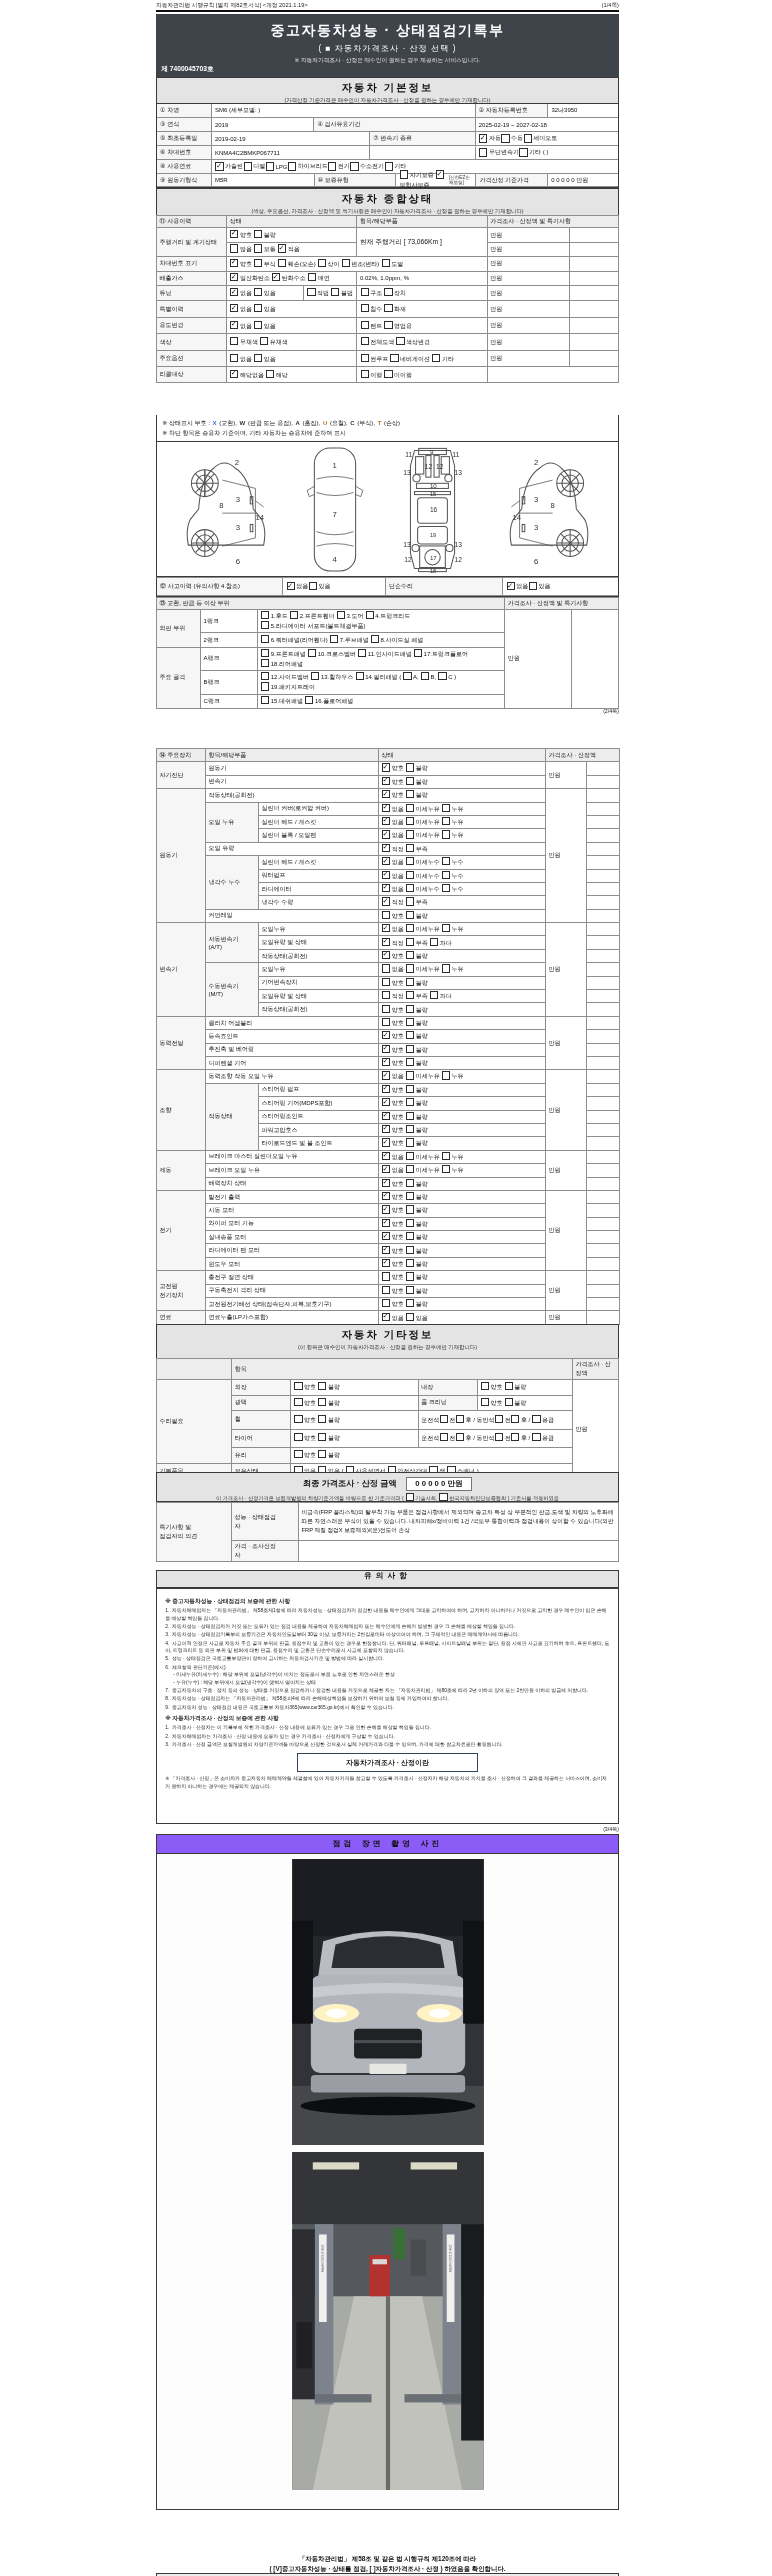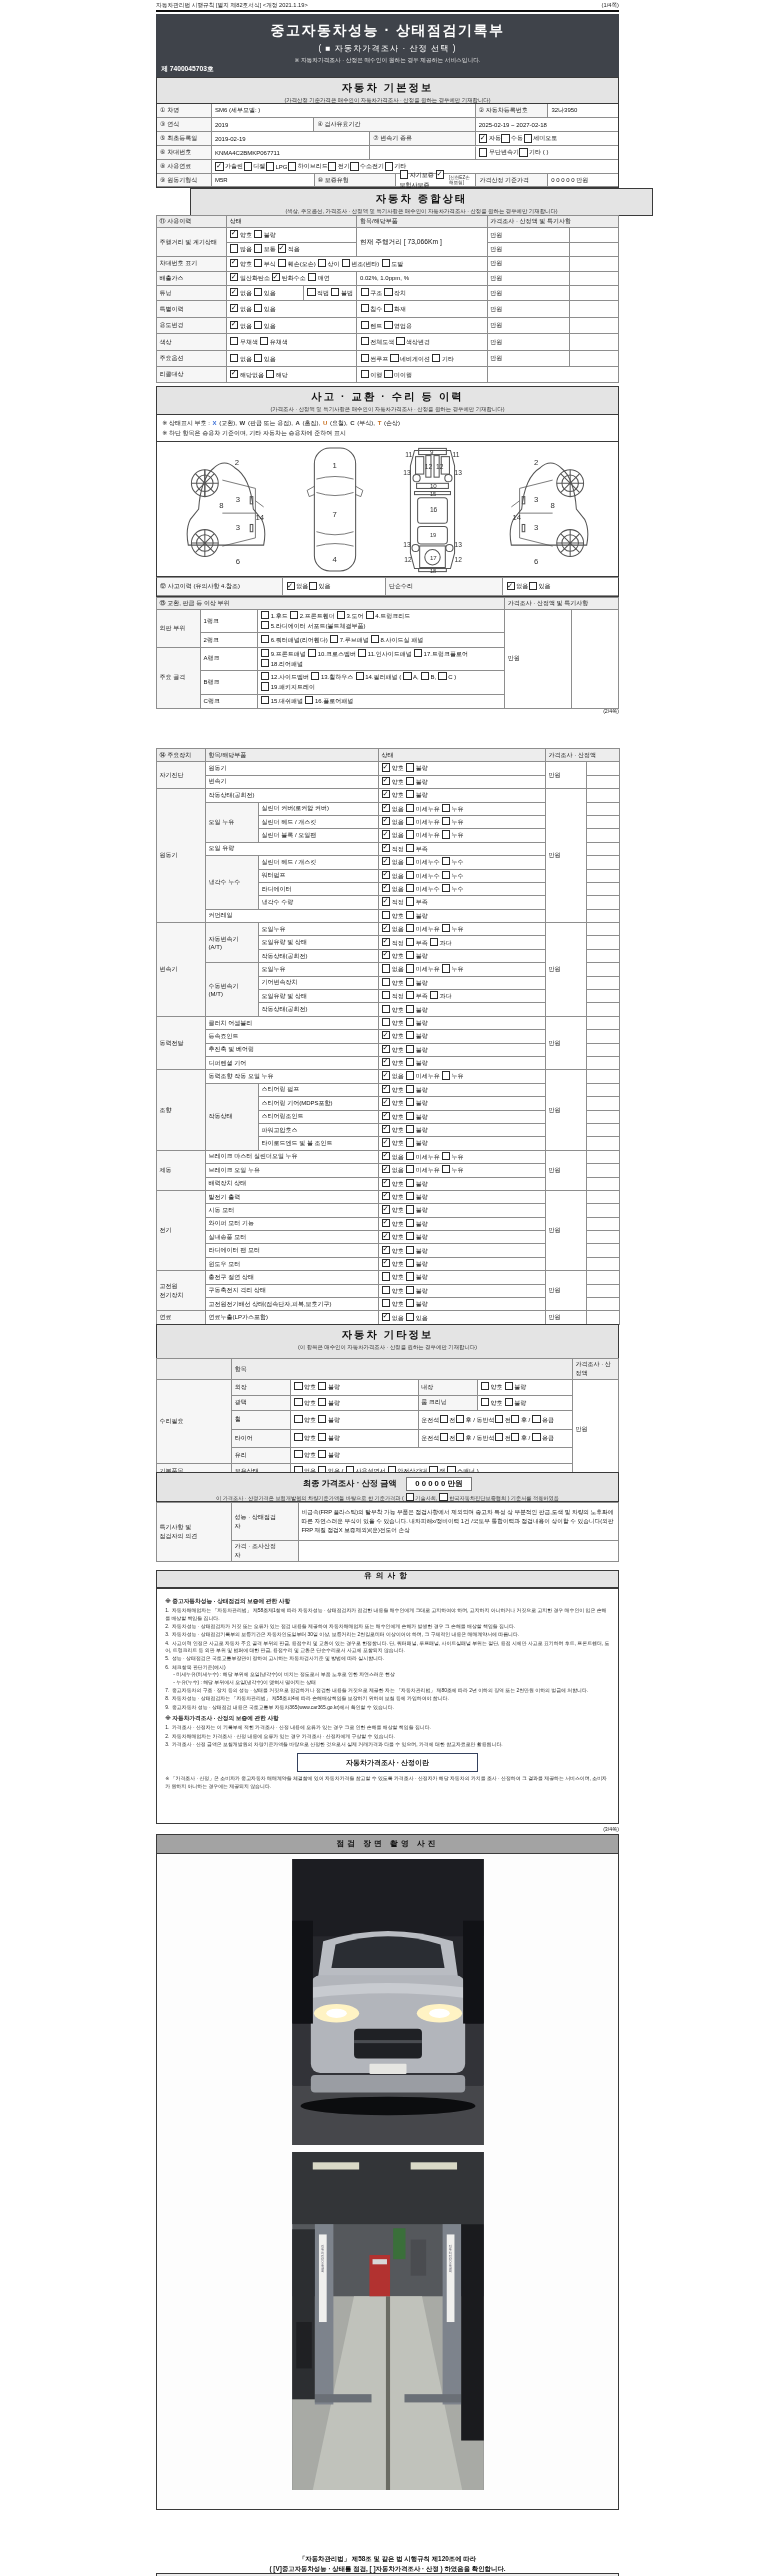--- a/index.html
+++ b/index.html
@@ -31,21 +31,21 @@
 .price{ text-align:center;}
 .legendbox{border:1px solid #3a3a3a;border-top:none;background:#fff;padding:3.1px 5.2px;font-size:6px;line-height:1.7;box-sizing:border-box;}
 .diagbox{border:1px solid #3a3a3a;border-top:none;background:#fff;display:flex;justify-content:space-around;align-items:center;box-sizing:border-box;padding:3.1px 7.2px;}
 svg text{font-family:"Liberation Sans",sans-serif;}
 .mark{font-size:5.2px;text-align:right;color:#222;}
 .noticebody{border:1px solid #3a3a3a;border-top:0.5px solid #3a3a3a;background:#fff;padding:5.2px 8.2px;box-sizing:border-box;font-size:4.9px;line-height:1.5;color:#222;}
 .nst{font-weight:bold;font-size:5.7px;margin:3.1px 0 1.5px 0;}
 .ni{margin:1px 0;white-space:pre-wrap;}
 .nbox{border:1px solid #35425e;width:175px;margin:5.2px auto 3.1px auto;text-align:center;font-size:7px;font-weight:bold;padding:3.1px 2.1px;}
 .photoswrap{border:1px solid #3a3a3a;background:#fdfdfd;box-sizing:border-box;}
-.photos-title{background:#a3a3a3;border-bottom:0.5px solid #3a3a3a;text-align:center;font-size:7.7px;font-weight:bold;letter-spacing:3.1px;padding:4.1px 0;}
+.photos-title{background:#8b5cf6;border-bottom:0.5px solid #3a3a3a;text-align:center;font-size:7.7px;font-weight:bold;letter-spacing:3.1px;padding:4.1px 0;font-family:Liberation Mono, monospace;}
 .photo{display:block;margin:5.2px auto 0 auto;}
 .signband{background:#ededed;border:1px solid #3a3a3a;box-sizing:border-box;position:relative;}
 .signband .st{ text-align:center;font-size:7.7px;letter-spacing:2.1px;padding-top:5.2px;}
 .footer{ text-align:center;font-size:6.4px;font-weight:bold;line-height:1.6;color:#101010;}
 .mw{writing-mode:vertical-rl;font-size:6px;fill:#445;}
 </style>
 </head>
 <body>
 
 <div class="doc">
@@ -102,21 +102,21 @@
       <div class="lab" style="width:82px;">⑩ 보증유형</div>
       <div style="width:80px;">
         <span><span class="cb"></span>자기보증  <span class="cb c"></span>보험사보증</span>
         <span class="small">[신한EZ손해보험]</span>
       </div>
       <div class="lab" style="width:72px;">가격산정 기준가격</div>
       <div style="width:70px;" class="ctr">0 0 0 0 0 만원</div>
     </div>
   </div>
 
-  <div class="abs band" style="top:188px;height:28px;margin-left:34px;">
+  <div class="abs band" style="top:188px;height:28px;">
     <div class="bt">자동차 종합상태</div>
     <div class="bs">(색상, 주요옵션, 가격조사 · 산정액 및 특기사항은 매수인이 자동차가격조사 · 산정을 원하는 경우에만 기재합니다)</div>
   </div>
   <table class="tbl abs" style="top:215px;">
     <colgroup>
         <col style="width:70px">
         <col style="width:77px">
         <col style="width:53px">
         <col style="width:130px">
         <col style="width:82px">
@@ -193,24 +193,20 @@
     </tr>
     <tr style="height:15.5px;">
       <td class="lab">리콜대상</td>
       <td colspan="2"><span class="cb c"></span>해당없음  <span class="cb"></span>해당</td>
       <td><span class="cb"></span>이행  <span class="cb"></span>미이행</td>
       <td colspan="2"></td>
     </tr>
   </tbody>
     </table>
 
-  <div class="abs band" style="top:386px;height:29px;">
-    <div class="bt">사고 · 교환 · 수리 등 이력</div>
-    <div class="bs">(가격조사 · 산정액 및 특기사항은 매수인이 자동차가격조사 · 산정을 원하는 경우에만 기재합니다)</div>
-  </div>
   <div class="abs legendbox" style="top:415px;height:27px;">
     <div id="legend-line">※ 상태표시 부호 : <span style="font-weight: bold; color: rgb(58, 111, 216); margin: 0px 1px;">X</span> (교환), <span style="font-weight: bold; color: rgb(51, 51, 51); margin: 0px 1px;">W</span> (판금 또는 용접), <span style="font-weight: bold; color: rgb(51, 51, 51); margin: 0px 1px;">A</span> (흠집), <span style="font-weight: bold; color: rgb(200, 111, 30); margin: 0px 1px;">U</span> (요철), <span style="font-weight: bold; color: rgb(51, 51, 51); margin: 0px 1px;">C</span> (부식), <span style="font-weight: bold; color: rgb(200, 111, 30); margin: 0px 1px;">T</span> (손상)</div>
     <div>※ 하단 항목은 승용차 기준이며, 기타 자동차는 승용차에 준하여 표시</div>
   </div>
   <div class="abs diagbox" style="top:442px;height:135px;">
 
     <svg width="97" height="124" viewBox="0 0 188 240">
       <g fill="none" stroke="#555" stroke-width="2">
         <path d="M20 190 Q14 160 24 140 L40 120 Q44 60 70 40 Q90 22 110 40 Q140 58 146 120 L162 140 Q172 160 166 190 Z"></path>
         <circle cx="52" cy="70" r="26"></circle>

